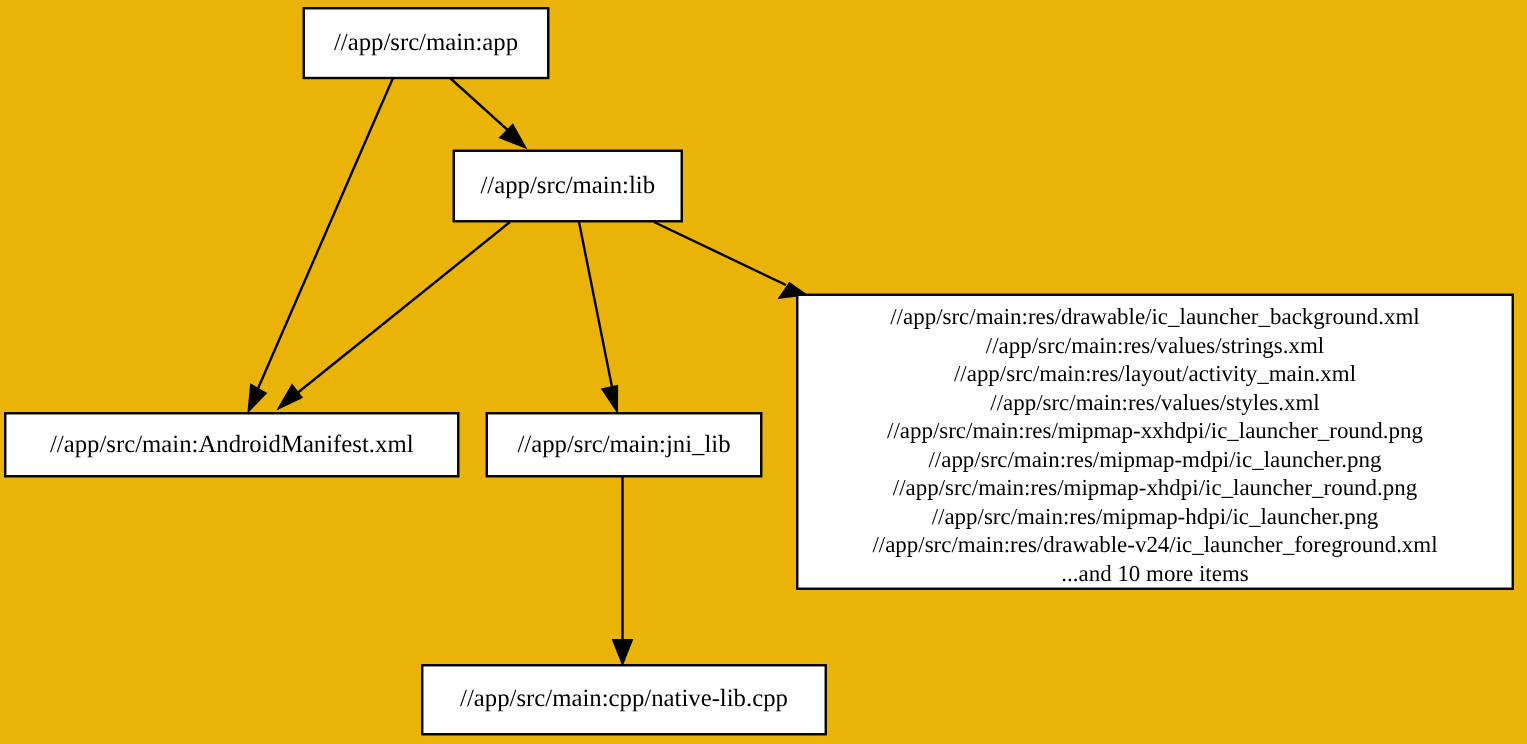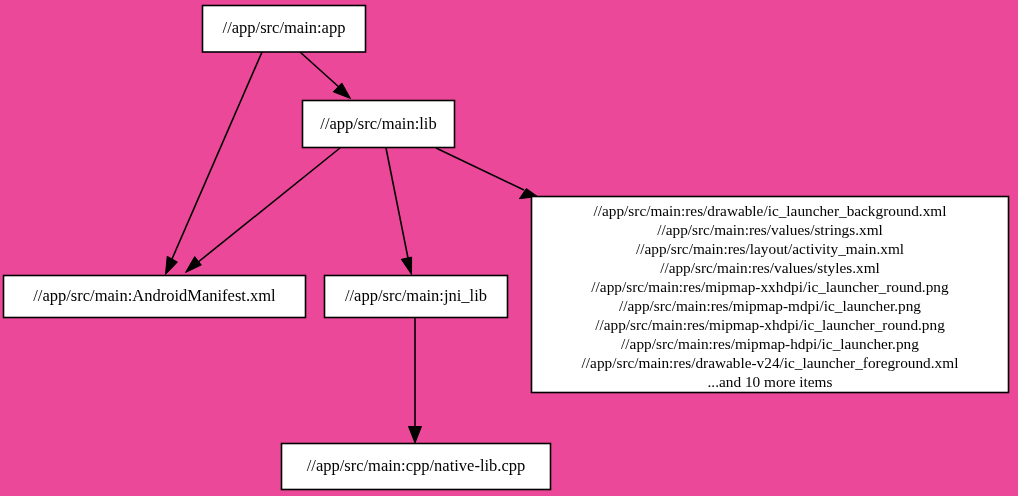--- a/index.html
+++ b/index.html
@@ -10,21 +10,21 @@
   body {
     width: 1018px;
     height: 496px;
     overflow: hidden;
     font-family: "Liberation Serif", "DejaVu Serif", serif;
   }
   #graph {
     position: relative;
     width: 1018px;
     height: 496px;
-    background: #ec4899;
+    background: #eab308;
   }
   svg.graph-canvas {
     position: absolute;
     top: 0;
     left: 0;
     width: 1018px;
     height: 496px;
   }
   .node-box {
     fill: #ffffff;

